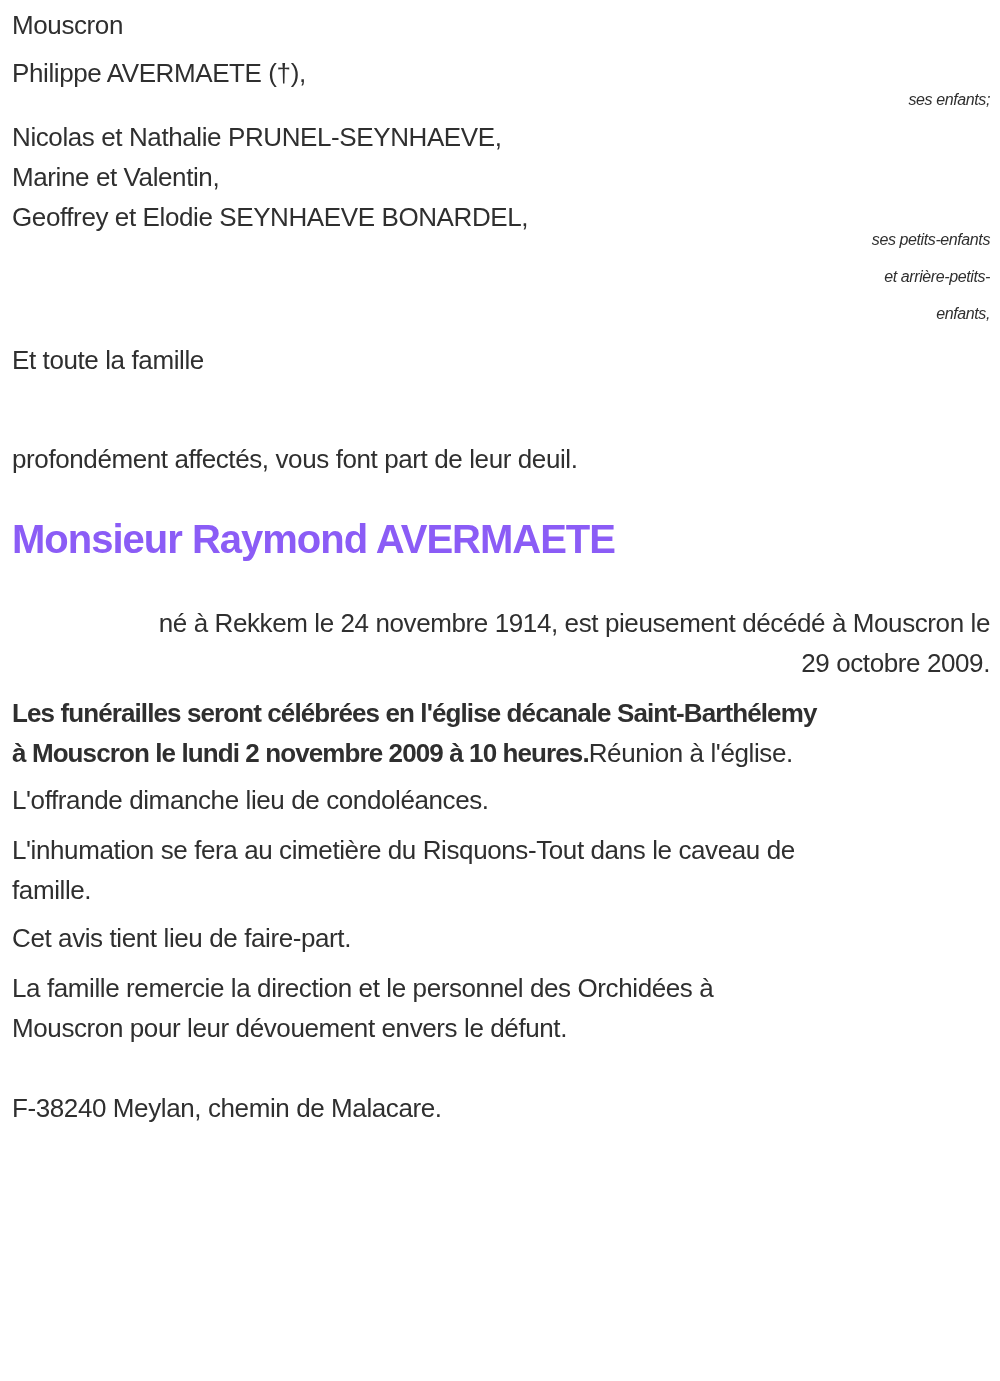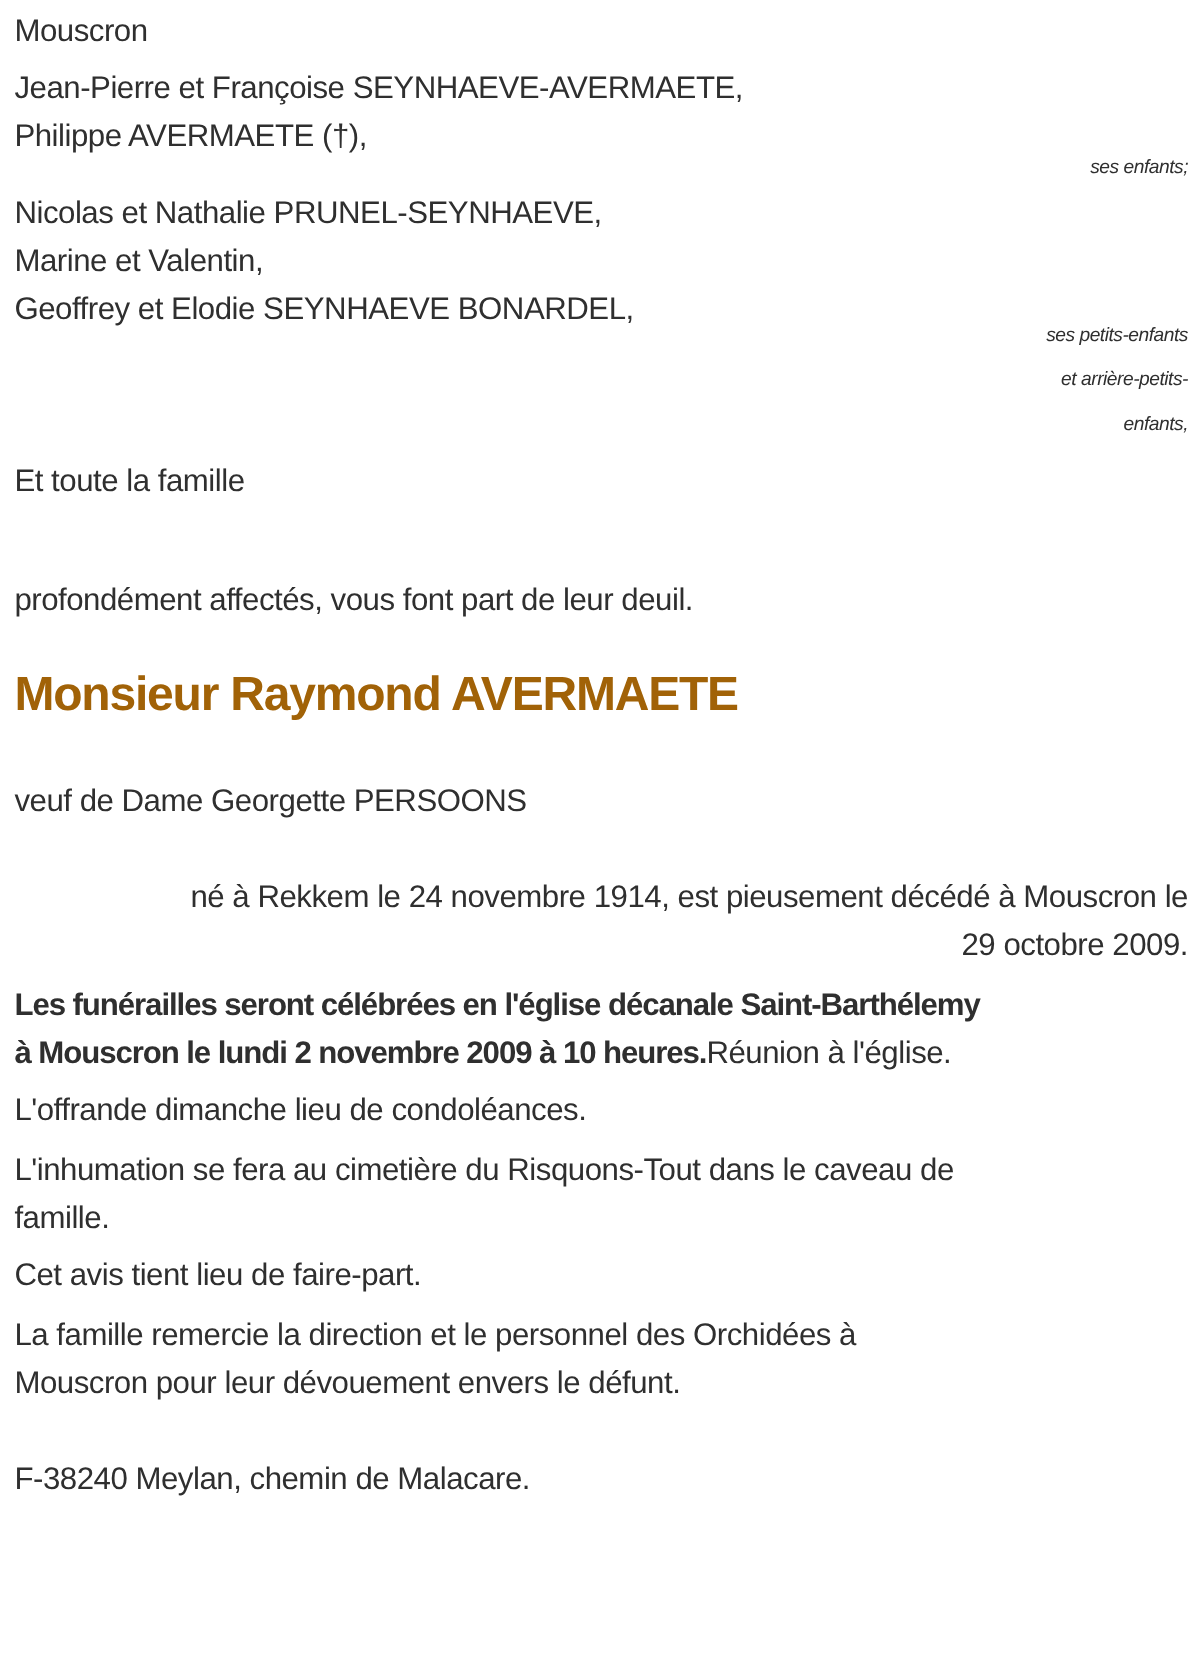--- a/index.html
+++ b/index.html
@@ -30,21 +30,21 @@
   #p-grandchildren-label { margin-top: -16px; }
   #p-family            { margin-top: 8px; }
   #p-grief             { margin-top: 59px; }
 
   h1.deceased-name {
     margin: 36px 0 0 0;
     font-size: 40px;
     line-height: 48px;
     font-weight: bold;
     letter-spacing: -1px;
-    color: #a16207;
+    color: #8b5cf6;
     white-space: nowrap;
   }
 
   #p-widower    { margin-top: 44px; }
   #p-birthdeath { margin-top: 40px; text-align: right; }
 
   #p-ceremony   { margin-top: 10px; font-weight: bold; letter-spacing: -0.9px; }
   #p-ceremony .regular {
     font-weight: normal;
     letter-spacing: -0.4px;
@@ -60,21 +60,20 @@
 </head>
 <body>
 
 <div class="page">
 
   <div class="block" id="p-location">
     <div class="line">Mouscron</div>
   </div>
 
   <div class="block" id="p-children">
-    <div class="line">Jean-Pierre et Françoise SEYNHAEVE-AVERMAETE,</div>
     <div class="line">Philippe AVERMAETE (†),</div>
   </div>
 
   <div class="block label-right" id="p-children-label">
     <div class="line">ses enfants;</div>
   </div>
 
   <div class="block" id="p-grandchildren">
     <div class="line">Nicolas et Nathalie PRUNEL-SEYNHAEVE,</div>
     <div class="line">Marine et Valentin,</div>
@@ -90,23 +89,20 @@
   <div class="block" id="p-family">
     <div class="line">Et toute la famille</div>
   </div>
 
   <div class="block" id="p-grief">
     <div class="line">profondément affectés, vous font part de leur deuil.</div>
   </div>
 
   <h1 class="deceased-name">Monsieur Raymond AVERMAETE</h1>
 
-  <div class="block" id="p-widower">
-    <div class="line">veuf de Dame Georgette PERSOONS</div>
-  </div>
 
   <div class="block" id="p-birthdeath">
     <div class="line">né à Rekkem le 24 novembre 1914, est pieusement décédé à Mouscron le</div>
     <div class="line">29 octobre 2009.</div>
   </div>
 
   <div class="block" id="p-ceremony">
     <div class="line">Les funérailles seront célébrées en l'église décanale Saint-Barthélemy</div>
     <div class="line"><span>à Mouscron le lundi 2 novembre 2009 à 10 heures.</span><span class="regular">Réunion à l'église.</span></div>
   </div>

